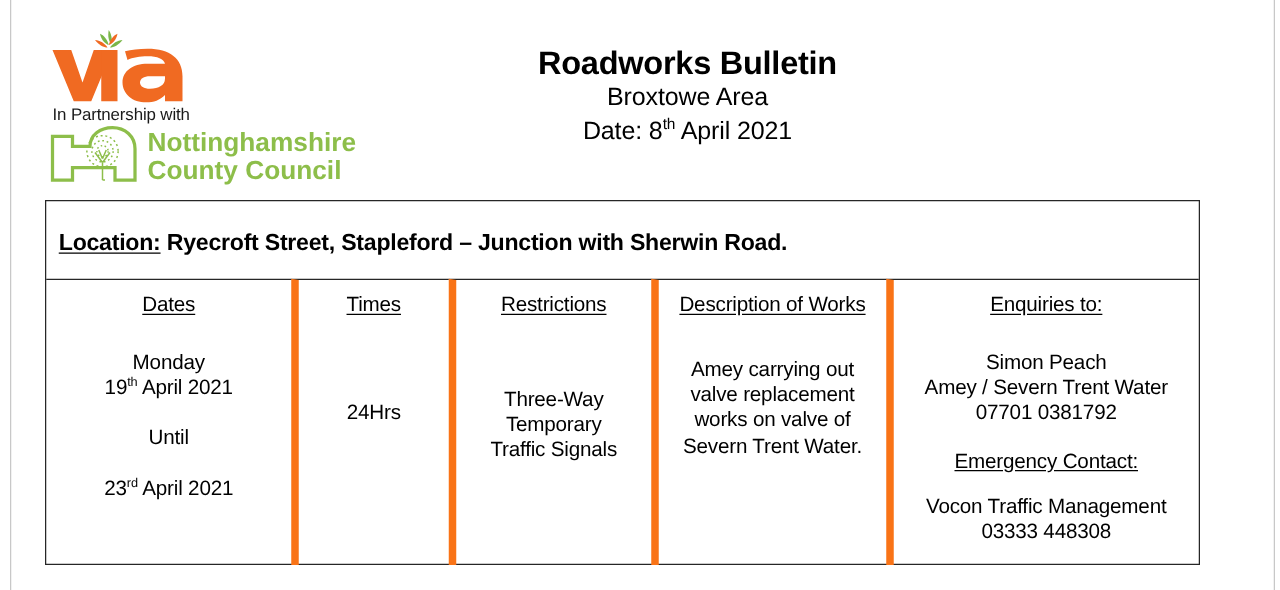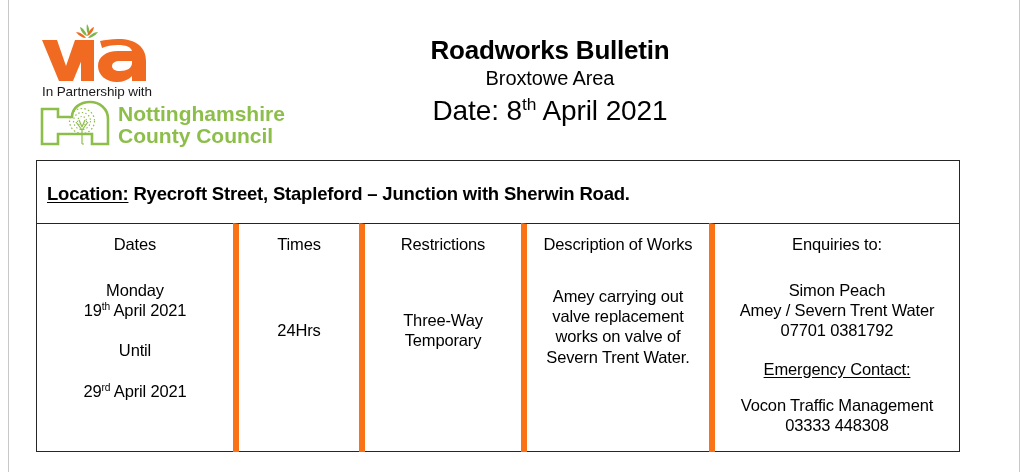--- a/index.html
+++ b/index.html
@@ -77,21 +77,21 @@
     font-weight: bold;
     line-height: 1.12;
     letter-spacing: -0.2px;
   }
   .doc-subtitle {
     font-size: 20px;
     line-height: 1.35;
     letter-spacing: -0.1px;
   }
   .doc-date {
-    font-size: 28px;
+    font-size: 20px;
     line-height: 1.35;
     letter-spacing: -0.1px;
   }
   sup {
     font-size: 0.62em;
     vertical-align: super;
     line-height: 0;
   }
 
   
@@ -139,20 +139,21 @@
   }
   .col:first-child { border-left: none; }
 
   .col-dates        { width: 196px; }
   .col-times        { width: 126px; }
   .col-restrictions { width: 162px; }
   .col-description  { width: 188px; }
   .col-enquiries    { width: 250px; }
 
   .col-head {
+    text-decoration: underline;
     text-underline-offset: 2px;
     margin-bottom: 4px;
     display: inline-block;
     text-align: right;
   }
 
   .col-body {
     margin-top: 0;
   }
 
@@ -254,37 +255,38 @@
         <span class="col-head">Dates</span>
         <div class="col-body dates-body">
           <div class="dates-group">
             <div>Monday</div>
             <div><span>19</span><sup>th</sup><span> April 2021</span></div>
           </div>
           <div class="dates-gap"></div>
           <div>Until</div>
           <div class="dates-gap"></div>
           <div class="dates-group">
-            <div><span>29</span><sup>rd</sup><span> April 2021</span></div>
+            <div><span>23</span><sup>rd</sup><span> April 2021</span></div>
           </div>
         </div>
       </div>
 
       <div class="col col-times">
         <span class="col-head">Times</span>
         <div class="col-body times-body">
           <div>24Hrs</div>
         </div>
       </div>
 
       <div class="col col-restrictions">
         <span class="col-head">Restrictions</span>
         <div class="col-body restrictions-body">
           <div>Three-Way</div>
           <div>Temporary</div>
+          <div>Traffic Signals</div>
         </div>
       </div>
 
       <div class="col col-description">
         <span class="col-head">Description of Works</span>
         <div class="col-body description-body">
           <div>Amey carrying out</div>
           <div>valve replacement</div>
           <div>works on valve of</div>
           <div>Severn Trent Water.</div>

